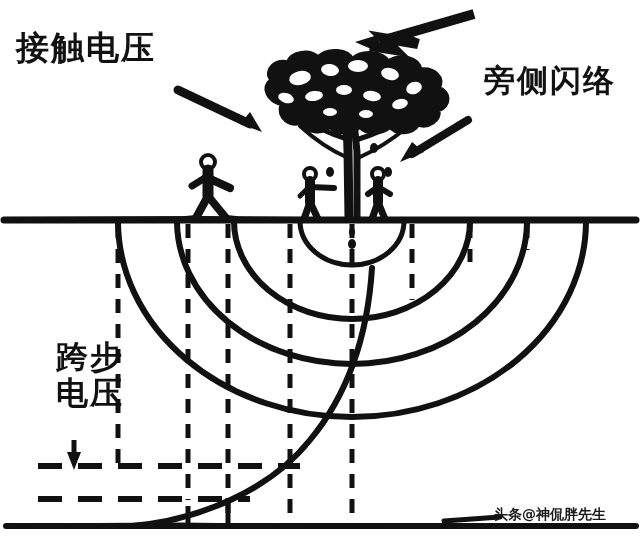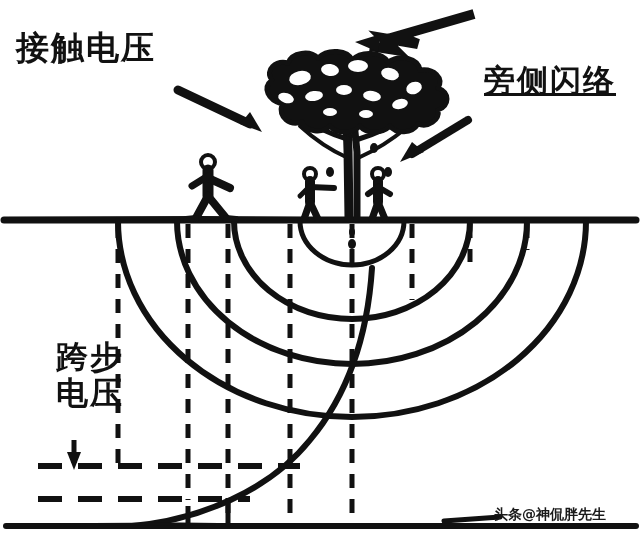--- a/index.html
+++ b/index.html
@@ -3,21 +3,21 @@
 <meta charset="utf-8">
 <style>
   html,body{margin:0;padding:0;background:#ffffff;}
   body{width:640px;height:547px;overflow:hidden;
        font-family:"Liberation Sans","DejaVu Sans",sans-serif;}
   #stage{position:relative;width:640px;height:547px;background:#fff;}
   #stage svg{position:absolute;left:0;top:0;}
   .lbl{position:absolute;color:#111;font-weight:bold;letter-spacing:2px;
        white-space:pre;line-height:1.12;font-family:"DejaVu Sans",sans-serif;}
   #label-contact-voltage{left:16px;top:30px;font-size:33px;}
-  #label-side-flashover{left:484px;top:63px;font-size:31px;text-decoration:underline;}
+  #label-side-flashover{left:484px;top:63px;font-size:31px;}
   #label-step-voltage{left:16px;top:340px;font-size:32px;margin-left:40px;}
   #watermark{position:absolute;left:494px;top:506px;font-size:14px;color:#1a1a1a;
              font-weight:bold;letter-spacing:0px;white-space:pre;
              font-family:"DejaVu Sans",sans-serif;}
 </style>
 </head>
 <body>
 
 <div id="stage">
 

